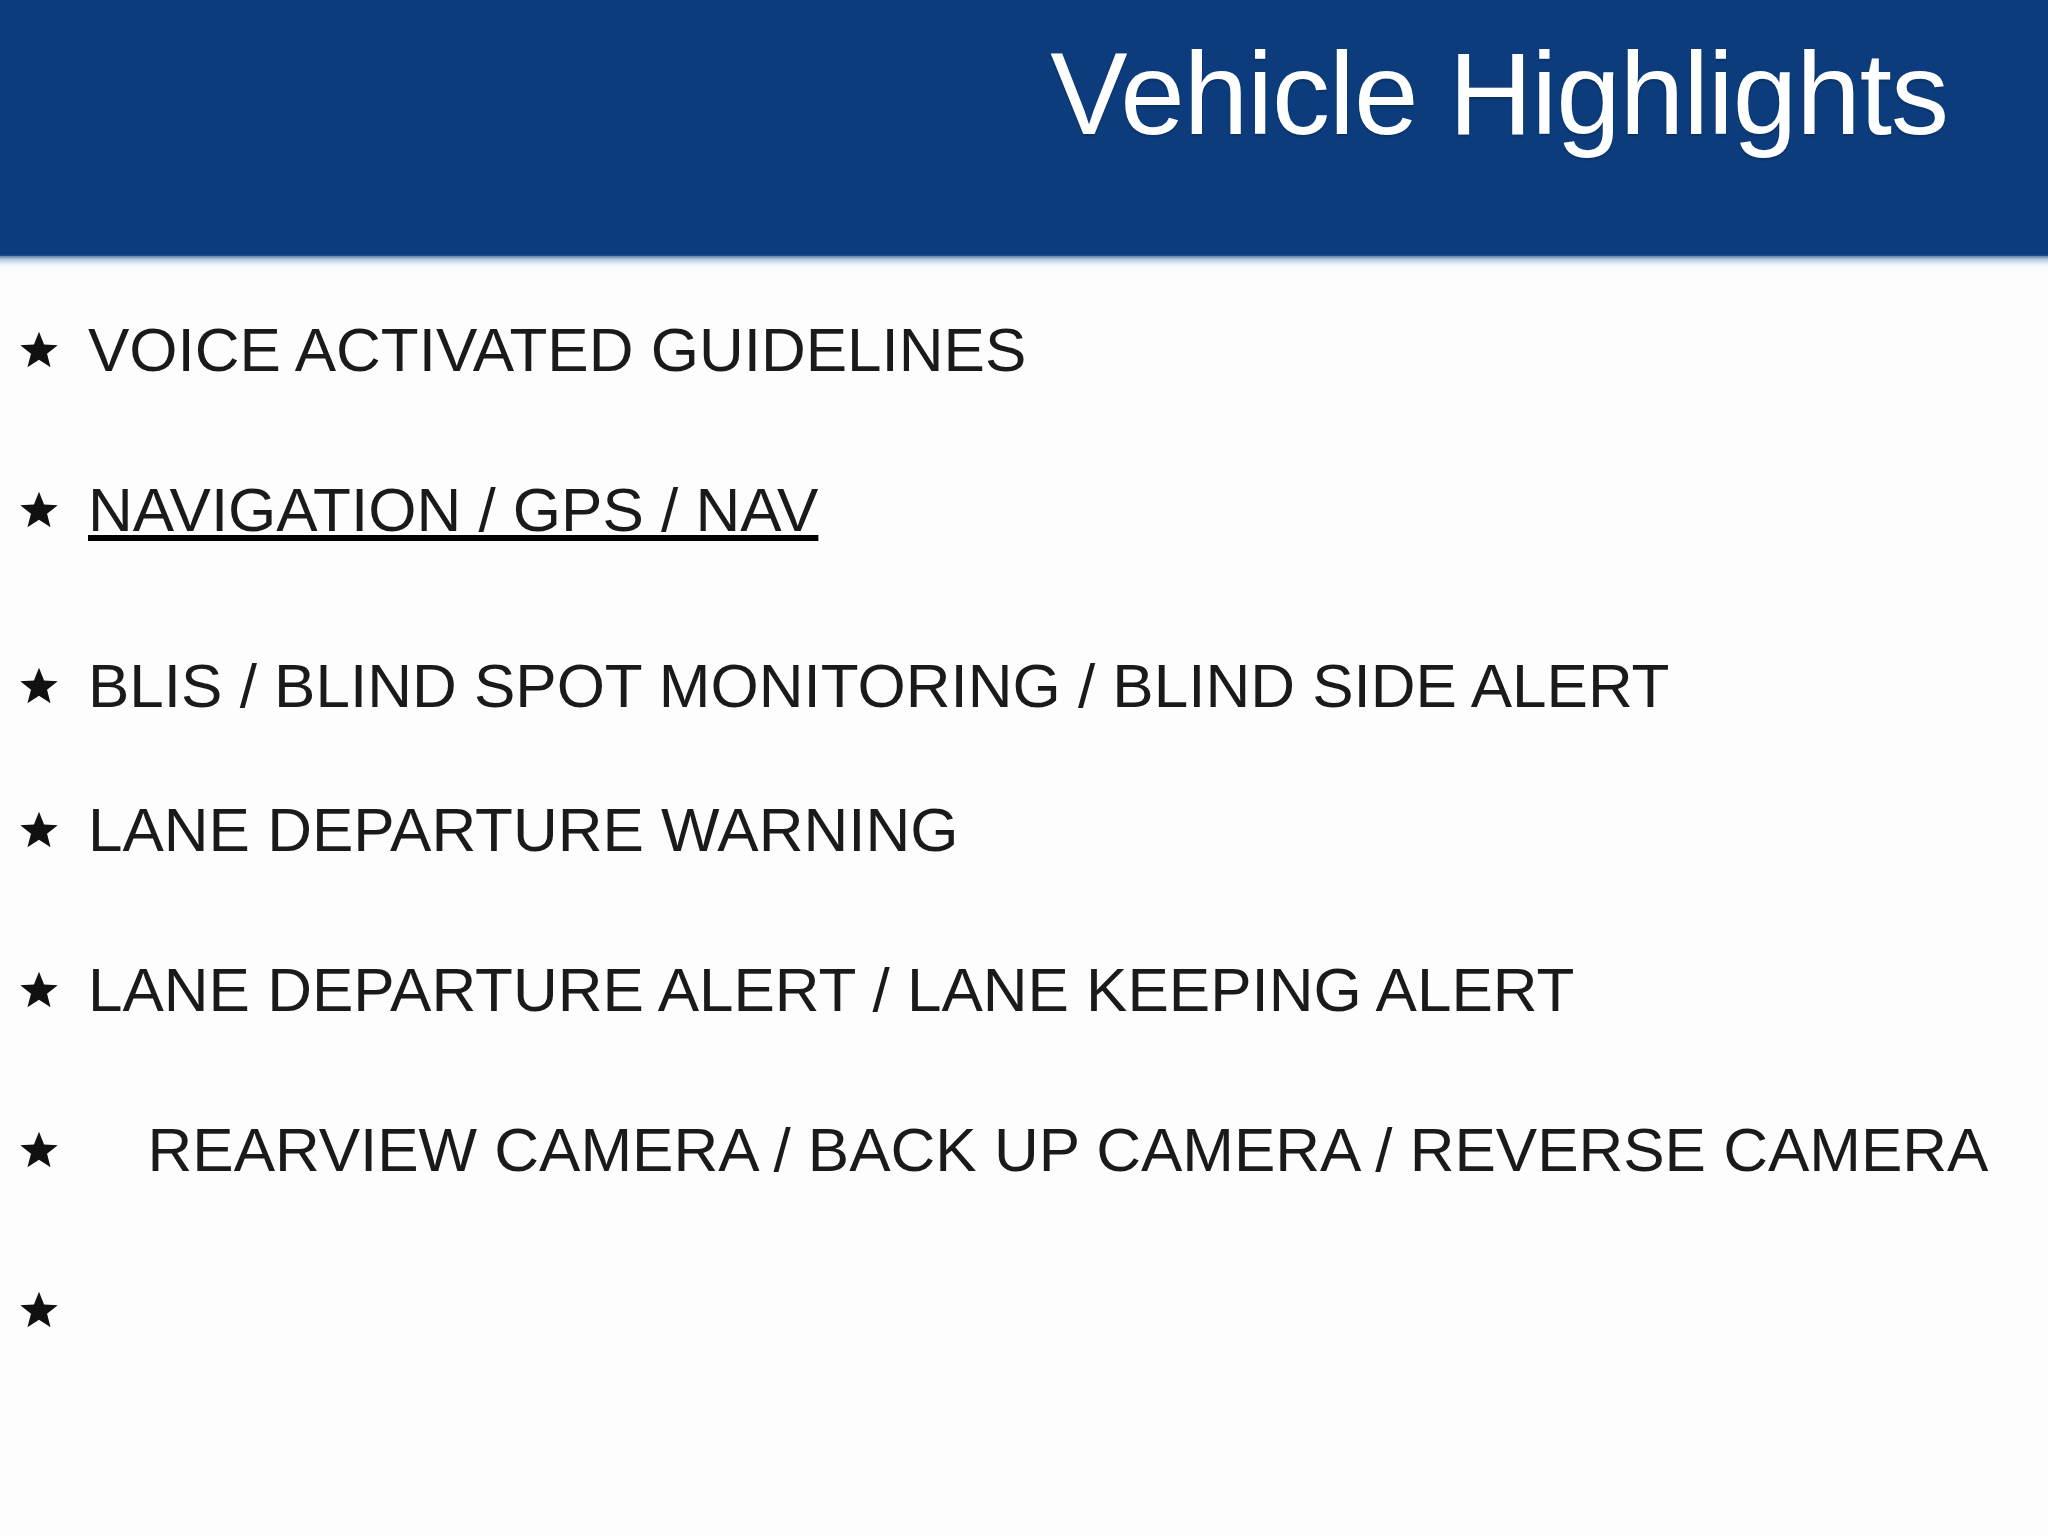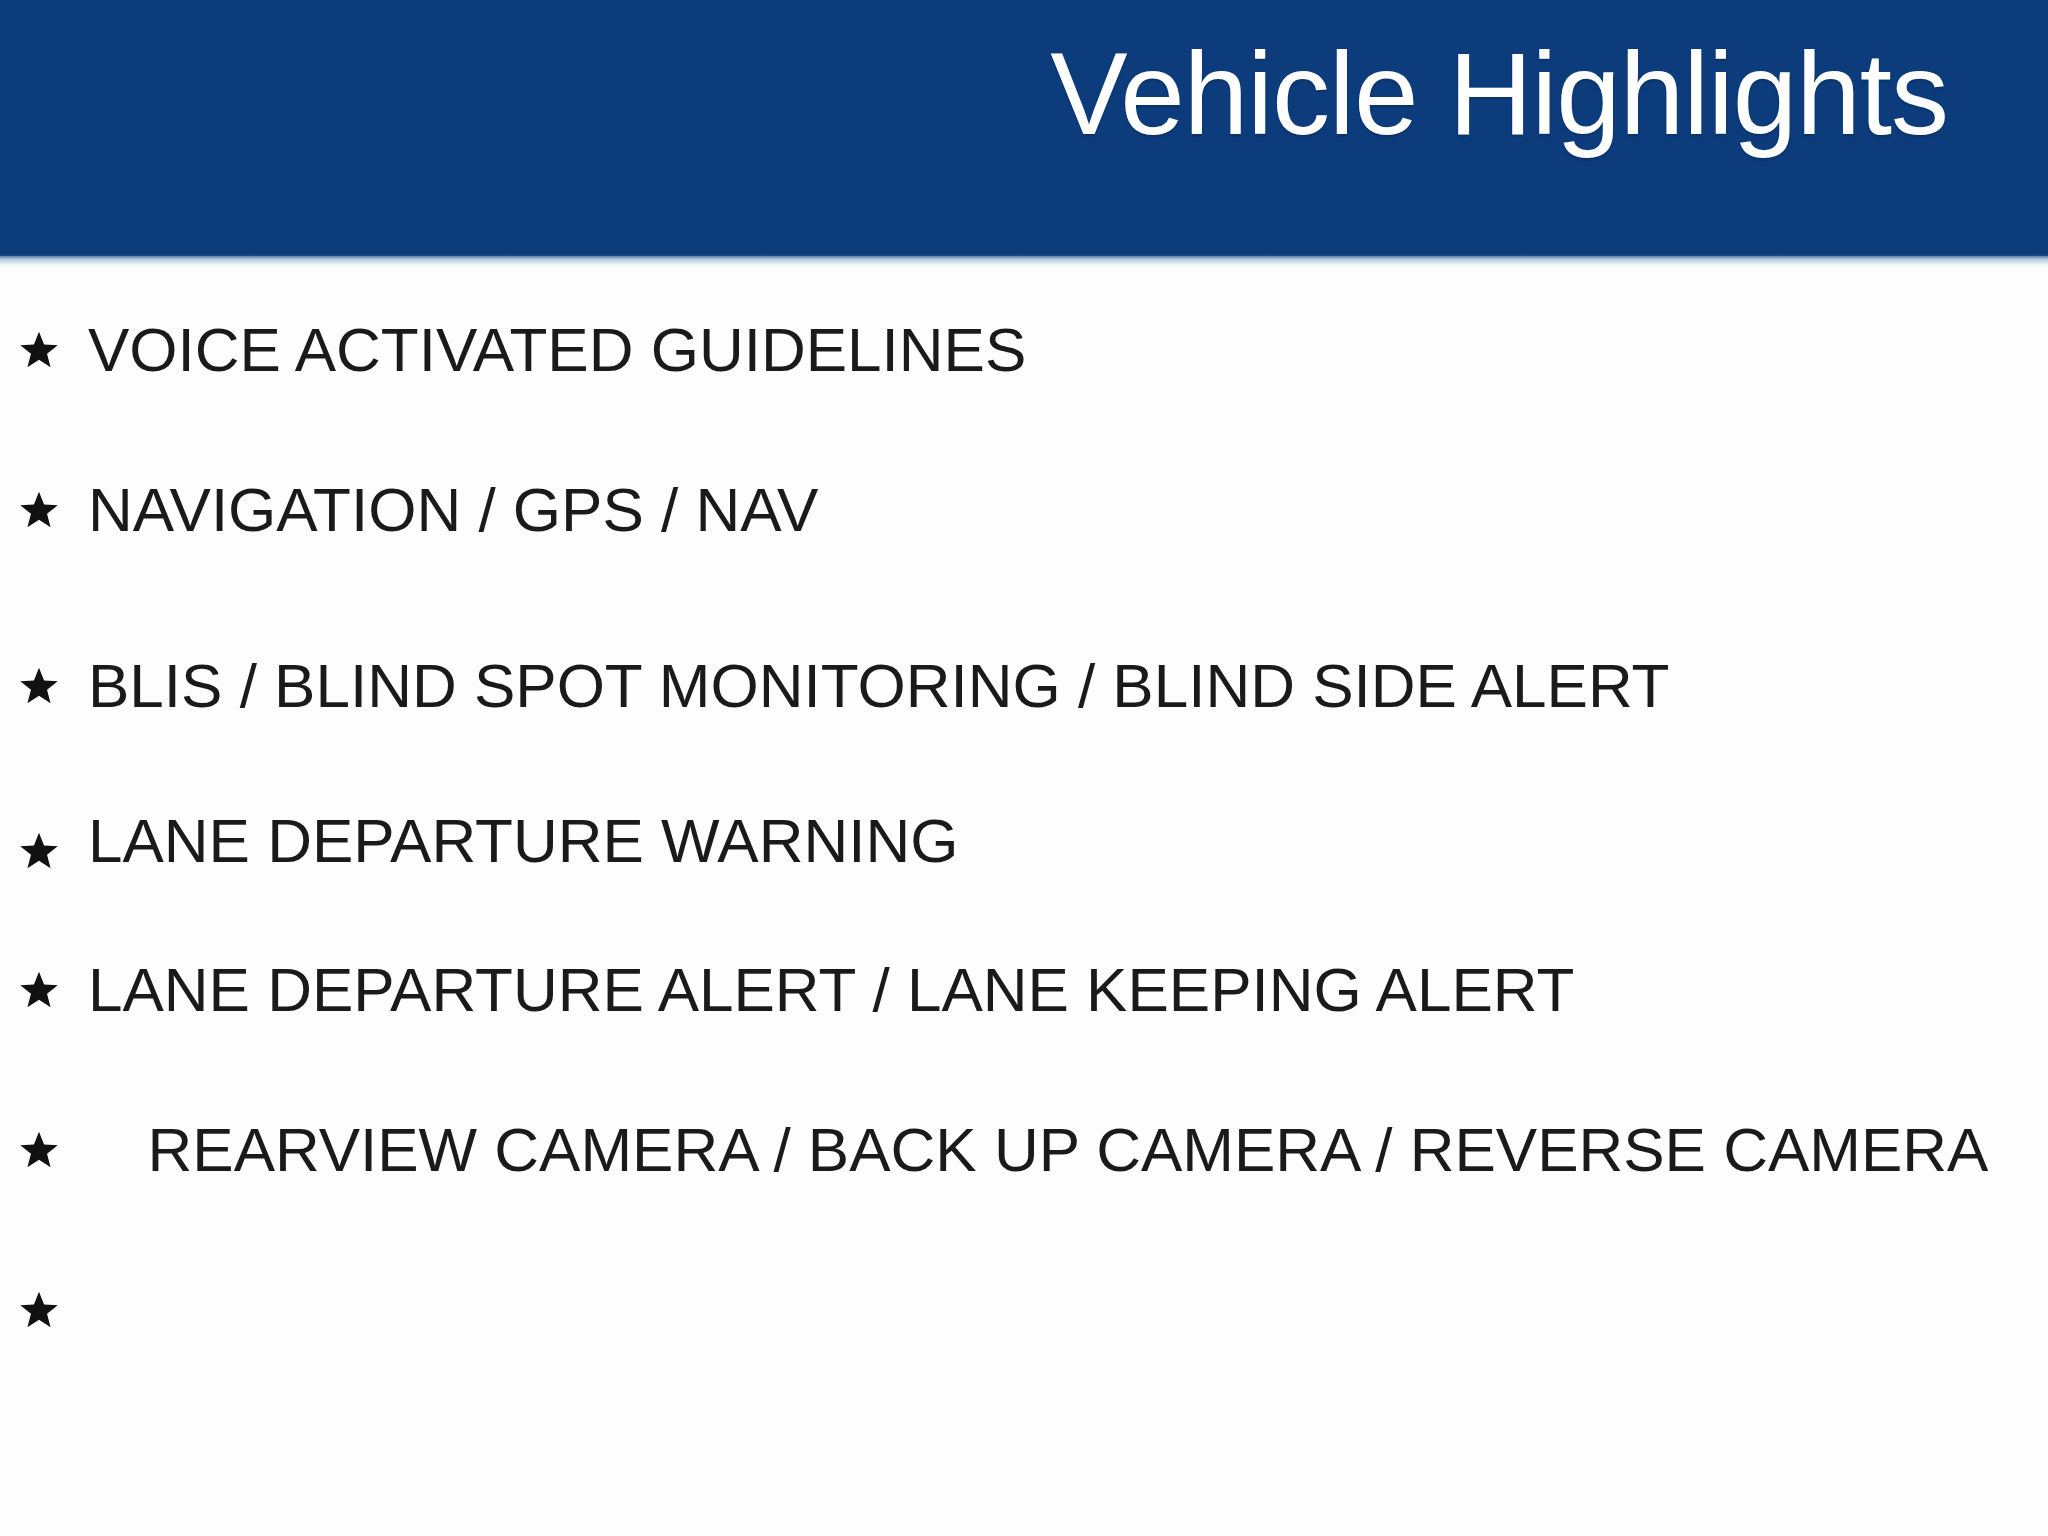--- a/index.html
+++ b/index.html
@@ -76,23 +76,23 @@
     position: absolute;
     left: 18px;
     right: 0;
     height: 84px;
     display: flex;
     align-items: center;
     white-space: nowrap;
   }
 
   .highlight-item:nth-child(1) { top: 52px; }
-  .highlight-item:nth-child(2) { top: 212px; }
+  .highlight-item:nth-child(2) { top: 212px; text-decoration: underline; }
   .highlight-item:nth-child(3) { top: 372px; margin-top: 16px; }
-  .highlight-item:nth-child(4) { top: 532px; align-items: flex-end; }
+  .highlight-item:nth-child(4) { top: 532px; }
   .highlight-item:nth-child(5) { top: 692px; }
   .highlight-item:nth-child(6) { top: 852px; text-align: center; }
   .highlight-item:nth-child(7) { top: 1012px; }
   .highlight-item:nth-child(8) { top: 1172px; }
 
   .bullet-star {
     flex: 0 0 auto;
     width: 42px;
     height: 42px;
     margin-right: 28px;

